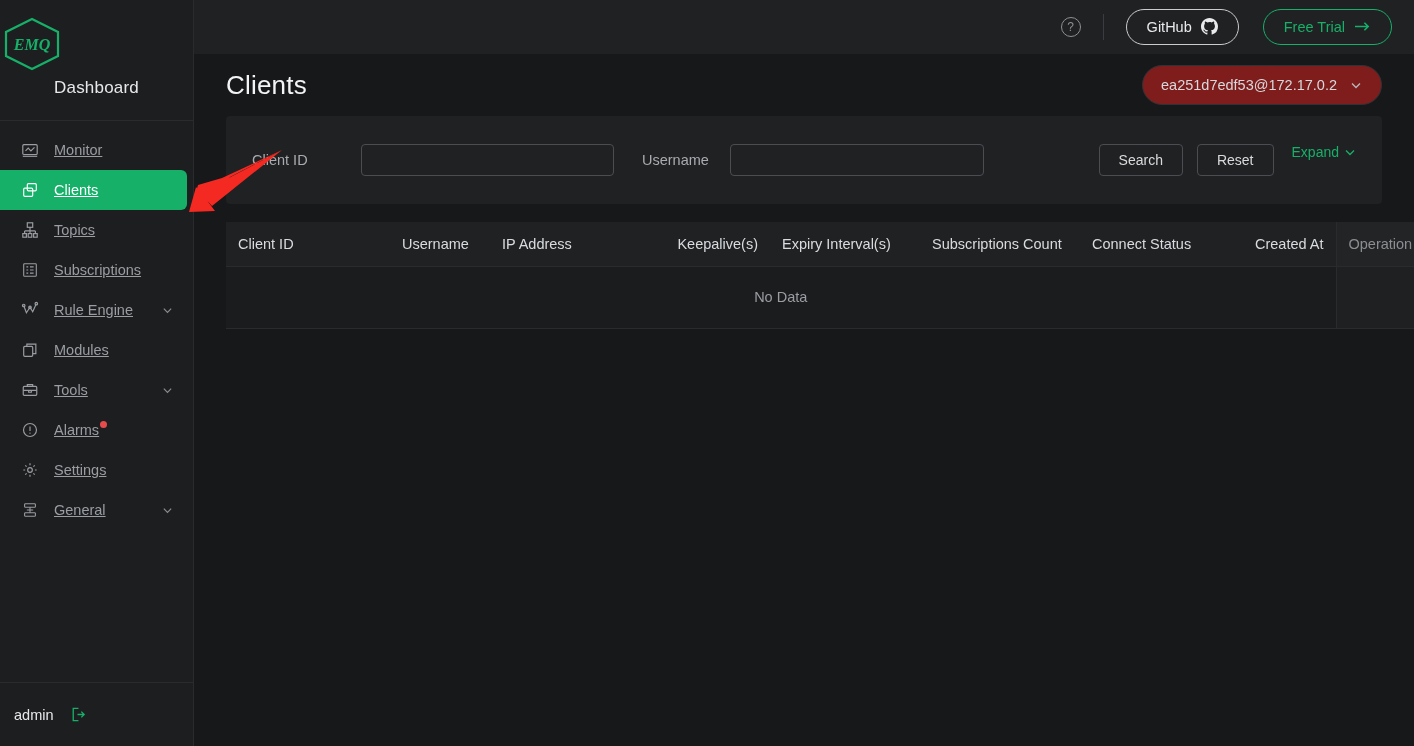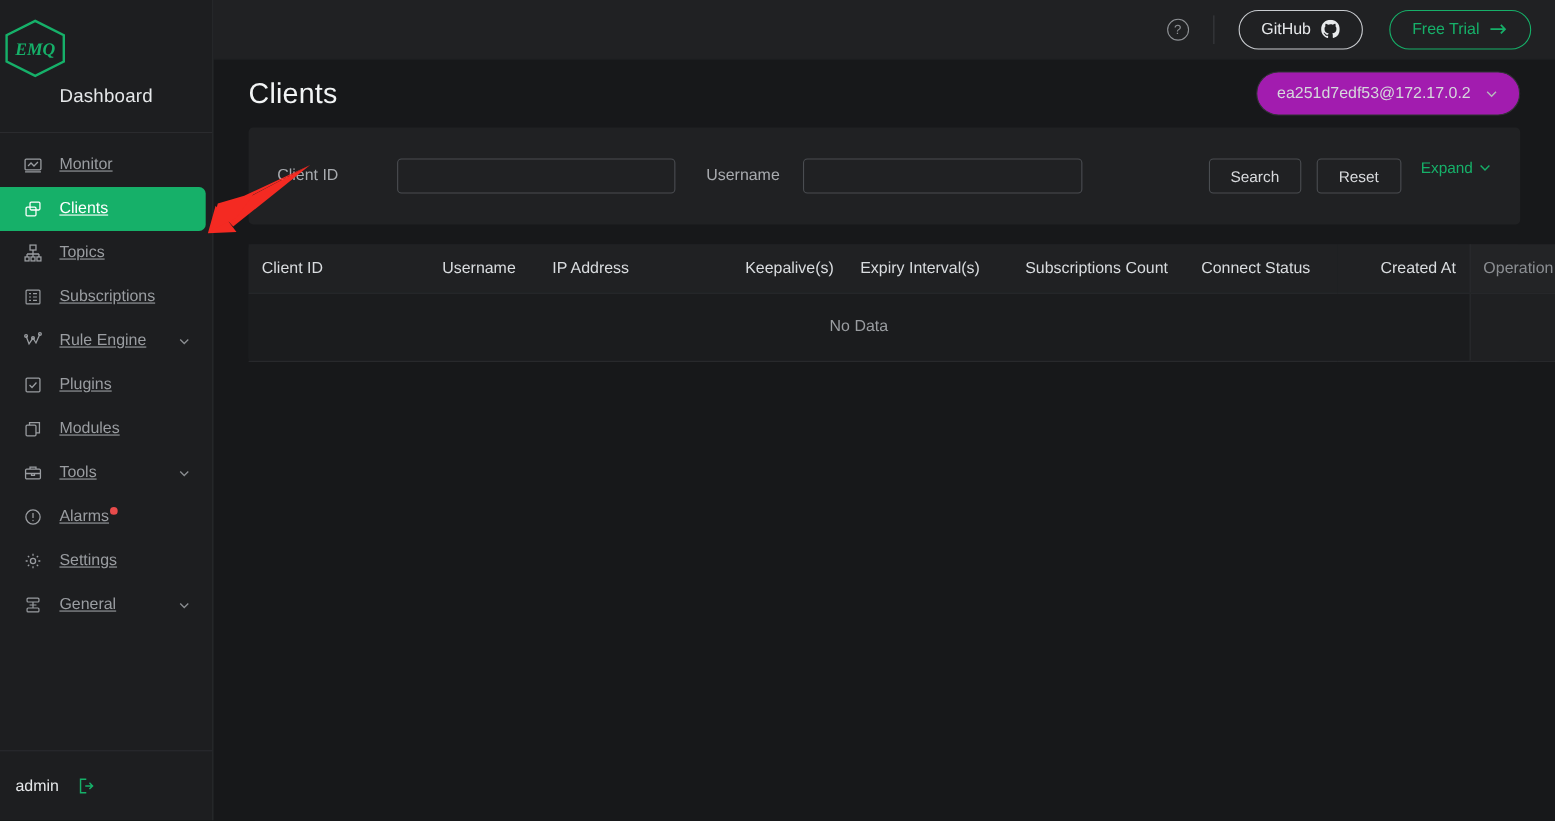--- a/index.html
+++ b/index.html
@@ -89,21 +89,21 @@
   .pill-green { border: 1.3px solid #16b069; color: #16b069; }
 
   .page-head {
     height: 62px; flex: 0 0 62px;
     display: flex; align-items: center; justify-content: space-between;
     padding: 0 32px 0 32px;
   }
   .page-title { color: #f2f4f5; font-size: 26px; font-weight: 400; letter-spacing: .2px; }
   .node-select {
     width: 240px; height: 40px; border-radius: 20px;
-    background: #a21caf; border: 1px solid #303235;
+    background: #7f1d1d; border: 1px solid #303235;
     display: flex; align-items: center; justify-content: space-between;
     padding: 0 18px 0 18px; color: #d6d9dc; font-size: 14.5px; cursor: pointer;
   }
 
   .content { padding: 0 32px; }
 
   .filter-card {
     background: #202123; border-radius: 4px;
     height: 88px; display: flex; align-items: center;
     padding: 0 26px 0 12px;
@@ -221,29 +221,20 @@
         </span>
         <span class="lbl">Rule Engine</span>
         <span class="chev">
           <svg width="11" height="11" viewBox="0 0 12 12" fill="none" stroke="#8a8d91" stroke-width="1.3">
               <path d="M2 4l4 4 4-4"></path>
             </svg>
         </span>
       </div>
 
 
-      <div class="nav-item">
-        <span class="ico">
-          <svg width="18" height="18" viewBox="0 0 20 20" fill="none" stroke="#9a9da1" stroke-width="1.3">
-            <rect x="3" y="3" width="14" height="14" rx="1.2"></rect>
-              <path d="M6.5 10l2.5 2.5 4.5-5"></path>
-          </svg>
-        </span>
-        <span class="lbl">Plugins</span>
-      </div>
 
       <div class="nav-item">
         <span class="ico">
           <svg width="18" height="18" viewBox="0 0 20 20" fill="none" stroke="#9a9da1" stroke-width="1.3">
             <rect x="3" y="6" width="10" height="11" rx="1.2"></rect>
               <path d="M6.5 6V3.5h10V14H13"></path>
           </svg>
         </span>
         <span class="lbl">Modules</span>
       </div>

